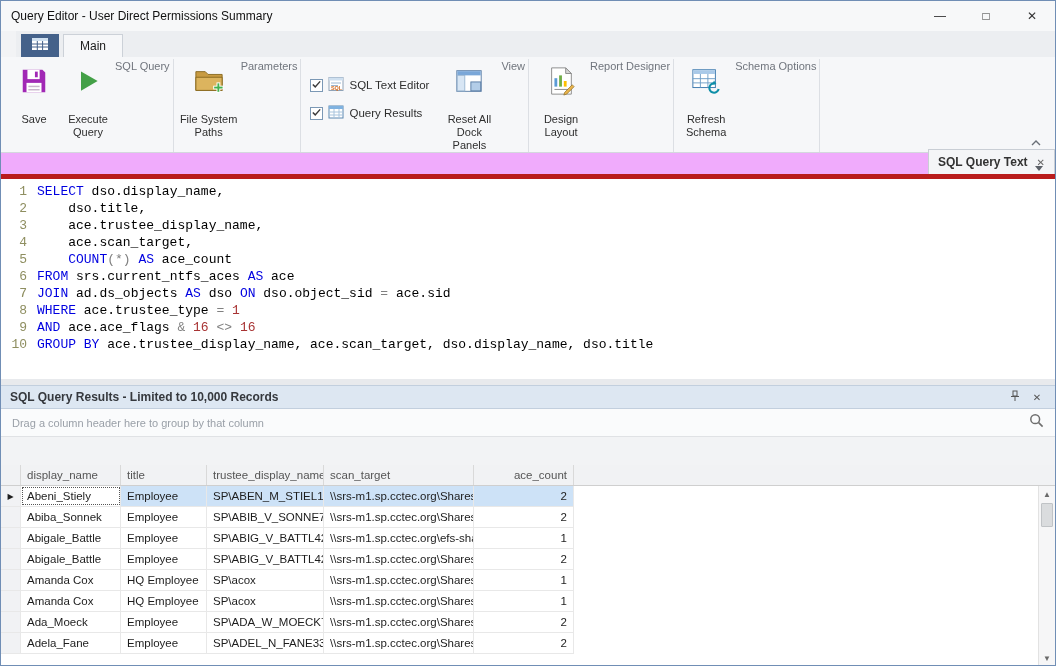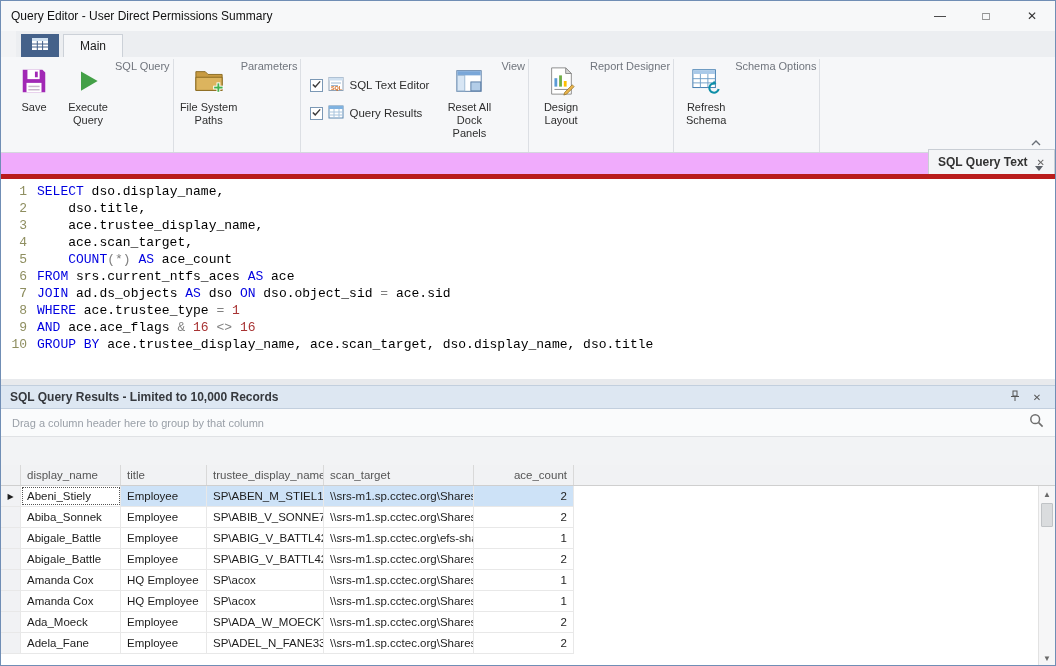--- a/index.html
+++ b/index.html
@@ -17,21 +17,21 @@
   .app-tab { width:38px; height:23px; background:#44618a; display:flex; align-items:center; justify-content:center; margin-right:4px; }
   .ribbon-tab { height:23px; padding:0 16px; font-size:12px; display:flex; align-items:center; background:#f6f7f9; border:1px solid #ccd1d8; border-bottom:none; color:#1c1c1c; }
 
   
   .ribbon { height:96px; background:#f6f7f9; border-bottom:1px solid #d4d8de; display:flex; position:relative; padding:2px 0 0 3px; }
   .rgroup { display:flex; flex-direction:row; border-right:1px solid #dcdfe4; padding:0 3px; }
   .rgroup-items { flex:1; display:flex; align-items:flex-start; padding-top:3px; }
   .rgroup-label { height:17px; text-align:center; font-size:11px; color:#70757d; line-height:15px; }
   .bigbtn { display:flex; flex-direction:column; align-items:center; padding:3px 2px 0 2px; border-radius:2px; }
   .bicon { width:32px; height:32px; display:flex; align-items:center; justify-content:center; }
-  .blabel { font-size:11px; line-height:13px; color:#2e2e2e; text-align:center; margin-top:4px; }
+  .blabel { font-size:11px; line-height:13px; color:#2e2e2e; text-align:center; margin-top:16px; }
   .w52 { width:54px; } .w62 { width:64px;justify-content:center; } .w56 { width:58px; }
   .check-col { display:flex; flex-direction:column; padding:14px 8px 0 6px; gap:10px; }
   .check-item { display:flex; align-items:center; gap:5px; font-size:11.5px; color:#2e2e2e; }
   .checkbox { width:13px; height:13px; background:#fff; border:1px solid #7b98b5; display:flex; align-items:center; justify-content:center; flex:none; }
   .ribbon-collapse { position:absolute; right:10px; bottom:3px; width:18px; height:16px; display:flex; align-items:center; justify-content:center; }
 
   
   .docstrip { height:26px; background:#f0abfc; display:flex; align-items:flex-end; position:relative; border-bottom:5px solid #b91c1c;justify-content:flex-end; }
   .doc-tab { height:25px; margin-left:3px; padding:0 9px; background:#f4f5f7; border:1px solid #c9ced5; border-bottom:none; display:flex; align-items:center; gap:9px; font-size:12px; font-weight:bold; color:#333; }
   .doc-tab .tclose { font-size:10px; font-weight:normal; color:#666; }

